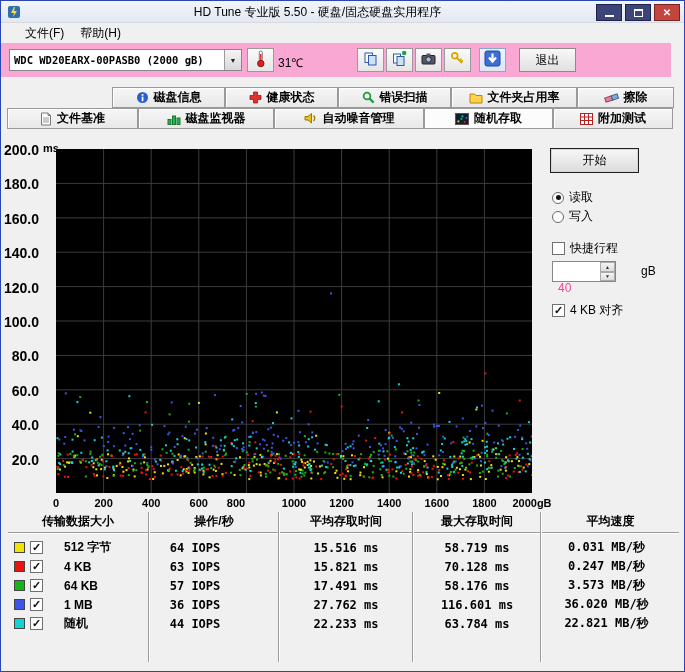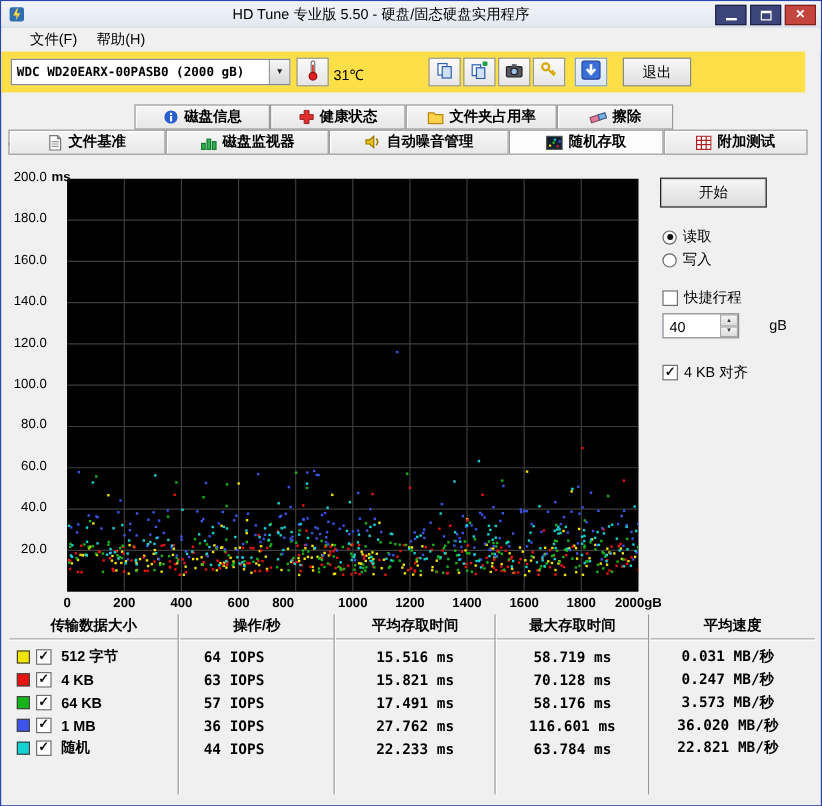--- a/index.html
+++ b/index.html
@@ -13,62 +13,62 @@
   .winbtns{position:absolute;right:4px;top:3px;display:flex;gap:3px}
   .winbtn{width:26px;height:17px;display:flex;align-items:center;justify-content:center;border:1px solid #1d2349;background:#3c4579}
   .winbtn.close{background:#c4443e;border-color:#7d221e}
   .glyph-min{width:9px;height:2px;background:#fff;margin-top:7px}
   .glyph-max{width:9px;height:8px;border:1px solid #fff;border-top-width:2px}
   .glyph-close{color:#fff;font-size:10px;font-weight:bold;line-height:1}
   
   .menubar{position:absolute;left:0;top:23px;right:0;height:19px;display:flex;align-items:center;padding-left:16px;background:#f0f0f0}
   .menuitem{padding:2px 8px;cursor:default}
   
-  .toolbar{position:absolute;left:0;top:42px;right:13px;height:34px;background:#fde047}
+  .toolbar{position:absolute;left:0;top:42px;right:13px;height:34px;background:#f9a8d4}
   .drive-select{position:absolute;left:8px;top:6px;width:233px;height:22px;background:#fff;border:1px solid #828790;display:flex;align-items:center}
   .drive-text{flex:1;padding-left:4px;font-family:"DejaVu Sans Mono",monospace;font-size:10.5px;font-weight:bold;white-space:nowrap;overflow:hidden}
   .drive-arrow{width:17px;height:100%;border-left:1px solid #9a9a9a;background:linear-gradient(#f5f5f5,#d8d8d8);font-size:7px;display:flex;align-items:center;justify-content:center;color:#222}
   .tbtn{position:absolute;top:5px;width:27px;height:24px;border:1px solid #9a9a9a;background:linear-gradient(#fafafa,#e6e6e6);display:flex;align-items:center;justify-content:center}
   .tbtn.hl{border-color:#86a7d4;background:linear-gradient(#eef4fc,#dbe7f6)}
   .temp-text{position:absolute;left:277px;top:11px}
   .exit-btn{position:absolute;left:518px;top:5px;width:57px;height:24px;border:1px solid #8b8b8b;background:linear-gradient(#f8f8f8,#e0e0e0);font-family:inherit;font-size:12px}
   
   .tabrow{position:absolute;left:6px;display:flex;height:21px}
   .row1{top:86px}.row2{top:107px}
   .tab{display:flex;align-items:center;justify-content:center;gap:5px;border:1px solid #9a9a9a;background:linear-gradient(#f6f6f6,#e8e8e8);font-weight:bold;box-shadow:inset 1px 1px 0 #fff;white-space:nowrap;cursor:default}
   .tab.active{background:#fcfcfc;box-shadow:inset 1px 1px 0 #fff}
   .tabicon{display:flex;align-items:center}
   
   .plot{position:absolute;left:55px;top:148px;width:476px;height:344px;background:#000}
   .ticks{position:absolute;inset:0;pointer-events:none}
-  .ytick{position:absolute;left:0;width:38px;text-align:right;font-size:11px;font-weight:normal}
+  .ytick{position:absolute;left:0;width:38px;text-align:right;font-size:14px;font-weight:bold}
   .xtick{position:absolute;top:496px;transform:translateX(-50%);font-size:11px;font-weight:bold}
   .yunit{position:absolute;left:42px;top:141px;font-size:11px;font-weight:bold}
   
   .start{position:absolute;left:549px;top:147px;width:89px;height:25px;border:1px solid #1f1f1f;background:linear-gradient(#f7f7f7,#dcdcdc);box-shadow:inset 0 0 0 1px #d6d6d6;font-family:inherit;font-size:12px}
   .ctl{position:absolute;display:flex;align-items:center;gap:5px}
   .rb{width:12px;height:12px;border-radius:50%;border:1px solid #6a6a6a;background:#fff;display:inline-flex;align-items:center;justify-content:center}
   .rb.checked::after{content:"";width:5px;height:5px;border-radius:50%;background:#111}
   .cb{width:13px;height:13px;border:1px solid #707070;background:#fff;font-size:11px;line-height:11px;font-weight:bold;display:inline-flex;align-items:center;justify-content:center;color:#111}
   .spininput{position:absolute;left:551px;top:260px;width:64px;height:21px;background:#fff;border:1px solid #828790;display:flex}
-  .spinval{flex:1;color:#000000;padding:4px 0 0 5px}
+  .spinval{flex:1;color:#ec4899;padding:19px 0 0 5px}
   .spinner{width:15px;display:flex;flex-direction:column}
   .spin{flex:1;font-size:5px;display:flex;align-items:center;justify-content:center;background:linear-gradient(#f5f5f5,#dcdcdc);border:1px solid #aaa;color:#333}
   .spinunit{position:absolute;left:640px;top:263px}
   
   .results{position:absolute;left:6px;top:510px;width:673px;height:156px}
   .thead{display:grid;grid-template-columns:142px 130px 134px 128px 139px;height:20px;align-items:center;font-weight:bold}
   .thead span{text-align:center}
   .hline{position:absolute;left:1px;right:1px;top:21px;border-top:1px solid #9b9b9b;border-bottom:1px solid #fff;height:2px}
   .vline{position:absolute;top:1px;height:150px;width:2px;border-left:1px solid #9b9b9b;border-right:1px solid #fff}
   .trows{position:absolute;left:0;top:27px;right:0}
   .trow{display:grid;grid-template-columns:142px 130px 134px 128px 139px;height:19px;align-items:center}
   .cell.c1{display:flex;align-items:center;gap:5px;padding-left:7px;font-weight:bold}
   .colorsq{width:11px;height:11px;border:1px solid #444;display:inline-block}
-  .rlabel{margin-left:3px}
+  .rlabel{margin-left:16px}
   .val{font-family:"DejaVu Sans Mono",monospace;font-weight:bold;font-size:12px;text-align:center;white-space:nowrap}
   .c2{padding-right:38px}.c3{}.c4{}.c5{padding-right:8px}
 </style>
 </head>
 <body>
 
 <div class="window">
 
   <div class="titlebar">
     <span class="appicon"><svg width="14" height="14">
@@ -162,20 +162,29 @@
         </span>
         <span>磁盘信息</span>
       </div>
       <div class="tab" style="width: 113px;">
         <span class="tabicon">
           <svg width="13" height="13">
             <path d="M4.5 1 h4 v3.5 H12 v4 H8.5 V12 h-4 V8.5 H1 v-4 h3.5 Z" fill="#e23030" stroke="#8f1d1d" stroke-width="0.8"></path>
           </svg>
         </span>
         <span>健康状态</span>
+      </div>
+      <div class="tab" style="width: 113px;">
+        <span class="tabicon">
+          <svg width="13" height="13">
+            <circle cx="5" cy="5" r="3.4" fill="none" stroke="#1f9e3f" stroke-width="1.8"></circle>
+            <line x1="7.6" y1="7.6" x2="11.6" y2="11.6" stroke="#1f9e3f" stroke-width="2.2"></line>
+          </svg>
+        </span>
+        <span>错误扫描</span>
       </div>
       <div class="tab" style="width: 126px;">
         <span class="tabicon">
           <svg width="14" height="12">
             <path d="M1 3.5 V2 h4.5 l1.5 1.5 H13 V11 H1 Z" fill="#ffd24a" stroke="#b8860b"></path>
           </svg>
         </span>
         <span>文件夹占用率</span>
       </div>
       <div class="tab" style="width: 97px;">

